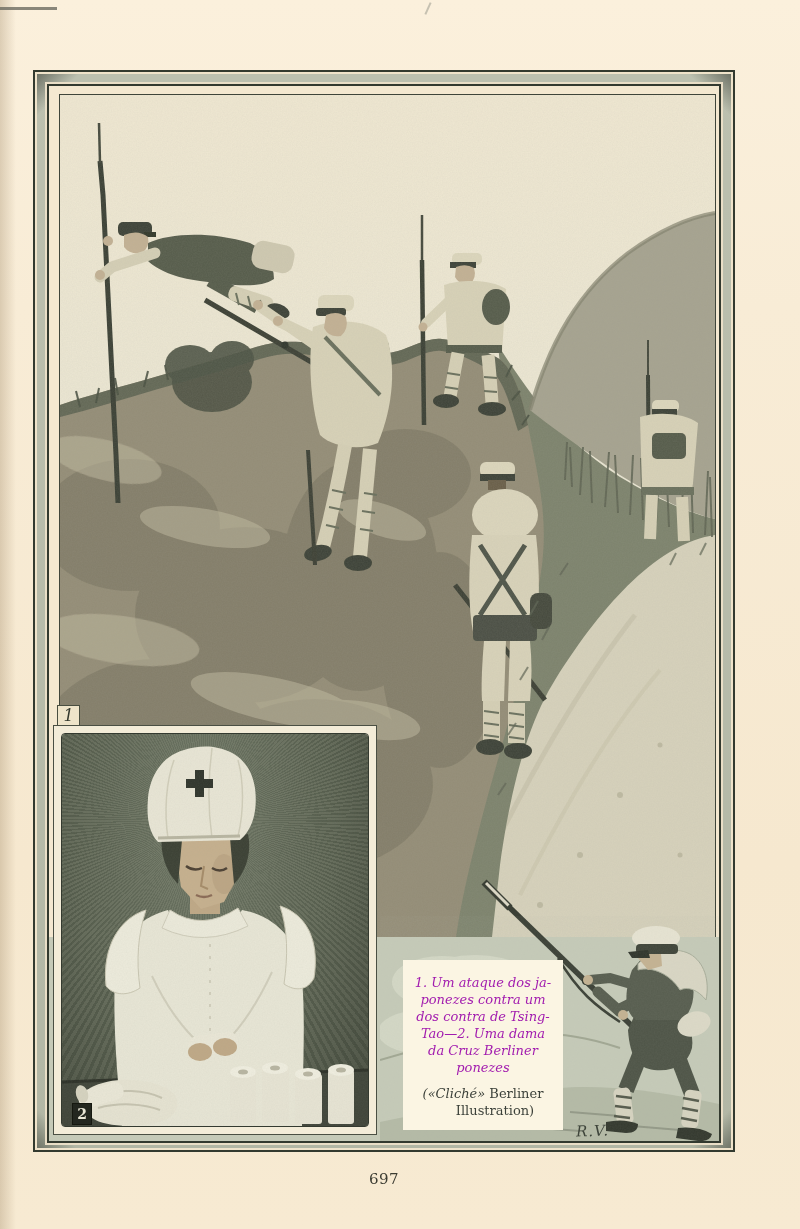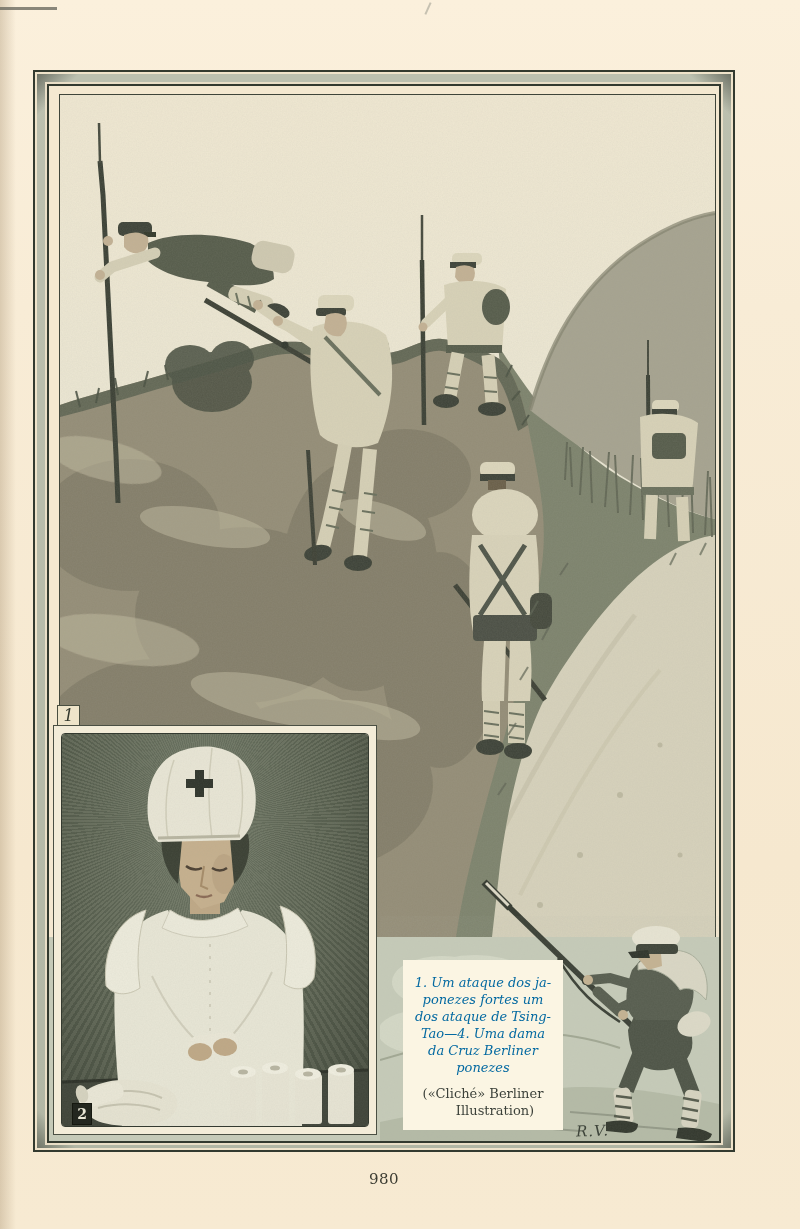--- a/index.html
+++ b/index.html
@@ -35,23 +35,23 @@
   
   .wash{position:absolute;left:0;right:0;top:851px;bottom:0;background:#c5cab8;}
   .illus{position:absolute;left:331px;right:0;top:764px;bottom:0;}
   .illus svg{display:block;width:100%;height:100%;}
   .signature{position:absolute;left:527px;top:1036px;font-style:italic;font-size:15px;
     letter-spacing:1px;color:#3f453b;transform:rotate(-2deg);}
 
   
   .caption-box{position:absolute;left:354px;top:874px;width:160px;height:170px;
     background:#fbf5e3;box-sizing:border-box;padding:14px 8px 0;}
-  .caption-line{font-style:italic;font-size:13px;line-height:17px;text-align:center;color:#0369a1;}
+  .caption-line{font-style:italic;font-size:13px;line-height:17px;text-align:center;color:#a21caf;}
   .credit{margin-top:9px;text-align:center;font-size:13px;line-height:17px;color:#3c413a;}
-  .credit .it{}
+  .credit .it{font-style:italic;}
   .credit-l2{transform:translateX(12px);}
 
   
   .nurse-frame{position:absolute;left:4px;top:639px;width:324px;height:410px;box-sizing:border-box;
     background:#f3ecd8;border:1px solid #4a4f43;padding:7px;}
   .nurse-inner{position:relative;width:100%;height:100%;box-sizing:border-box;
     border:1px solid #343a30;border-radius:4px;overflow:hidden;}
   .nurse-photo{position:absolute;inset:0;
     background:
       radial-gradient(ellipse at 46% 22%,rgba(128,136,118,.55),rgba(62,68,56,.15) 55%,rgba(28,32,25,.45) 100%),
@@ -370,23 +370,23 @@
               <ellipse cx="276" cy="88" rx="24" ry="12" fill="#e6e3d2"></ellipse>
               <rect x="256" y="94" width="42" height="10" rx="4" fill="#3f4439"></rect>
               <path d="M248 102 L268 100 L270 108 L252 108 Z" fill="#30352c"></path>
             </g>
             <rect x="0" y="87" width="339" height="204" filter="url(#grain2)" opacity=".22"></rect>
           </svg>
         </div>
 
         <div class="caption-box">
           <div class="caption-line">1. Um ataque dos ja-</div>
-          <div class="caption-line">ponezes fortes um</div>
-          <div class="caption-line">dos ataque de Tsing-</div>
-          <div class="caption-line">Tao—4. Uma dama</div>
+          <div class="caption-line">ponezes contra um</div>
+          <div class="caption-line">dos contra de Tsing-</div>
+          <div class="caption-line">Tao—2. Uma dama</div>
           <div class="caption-line">da Cruz Berliner</div>
           <div class="caption-line">ponezes</div>
           <div class="credit">
             <div><span class="it">(«Cliché»</span>
               <span>Berliner</span></div>
             <div class="credit-l2">Illustration)</div>
           </div>
         </div>
 
         <div class="signature">R.V.</div>
@@ -473,13 +473,13 @@
           </div>
         </div>
 
         <div class="badge badge-2">2</div>
 
       </div>
     </div>
   </div>
 </div>
 
-<div class="page-number">980</div>
+<div class="page-number">697</div>
 
 </body></html>

